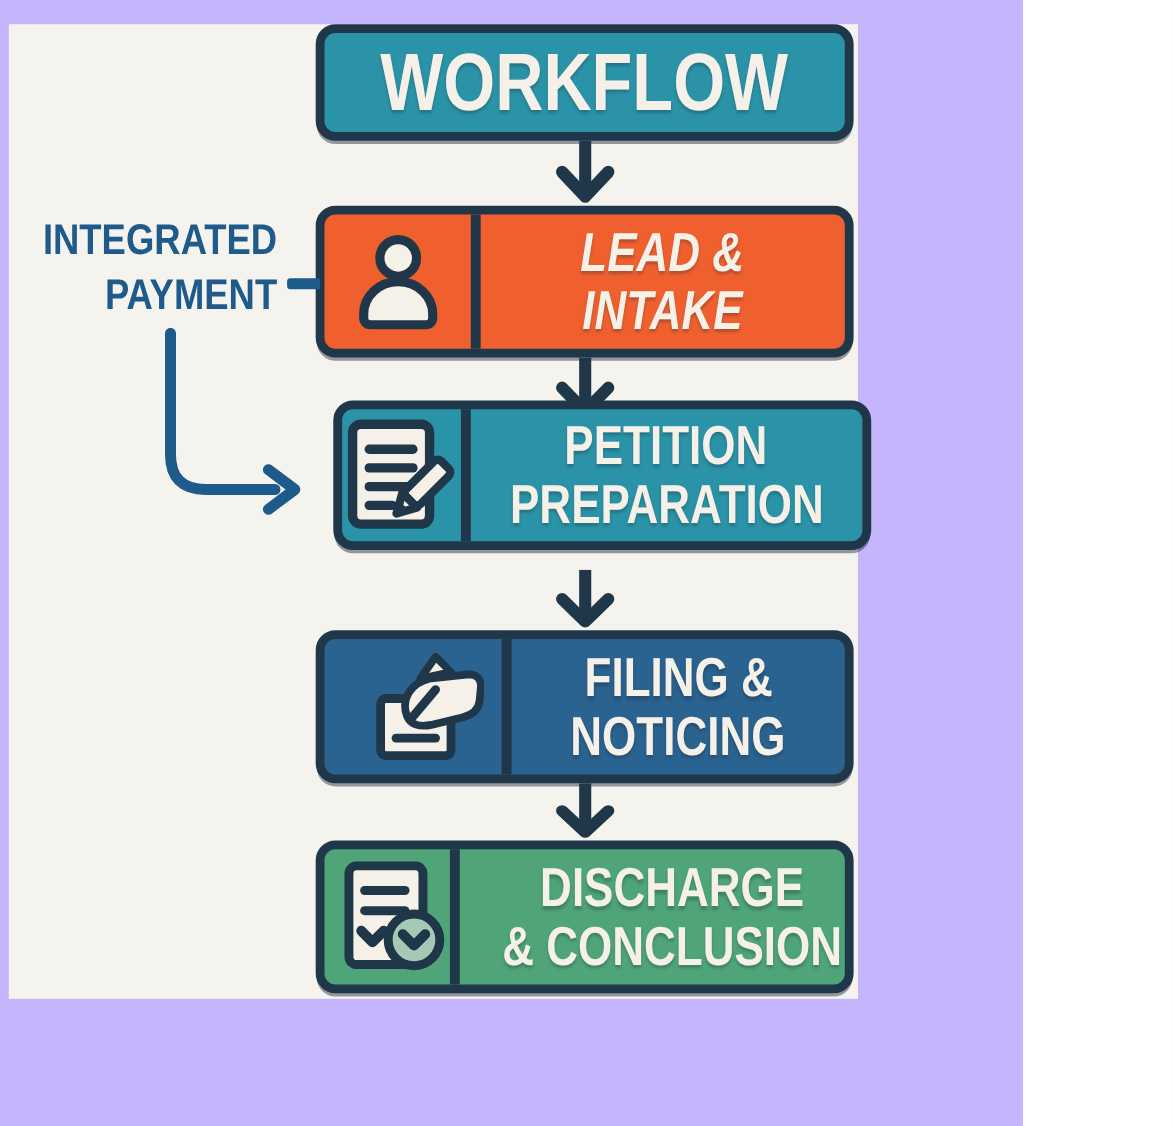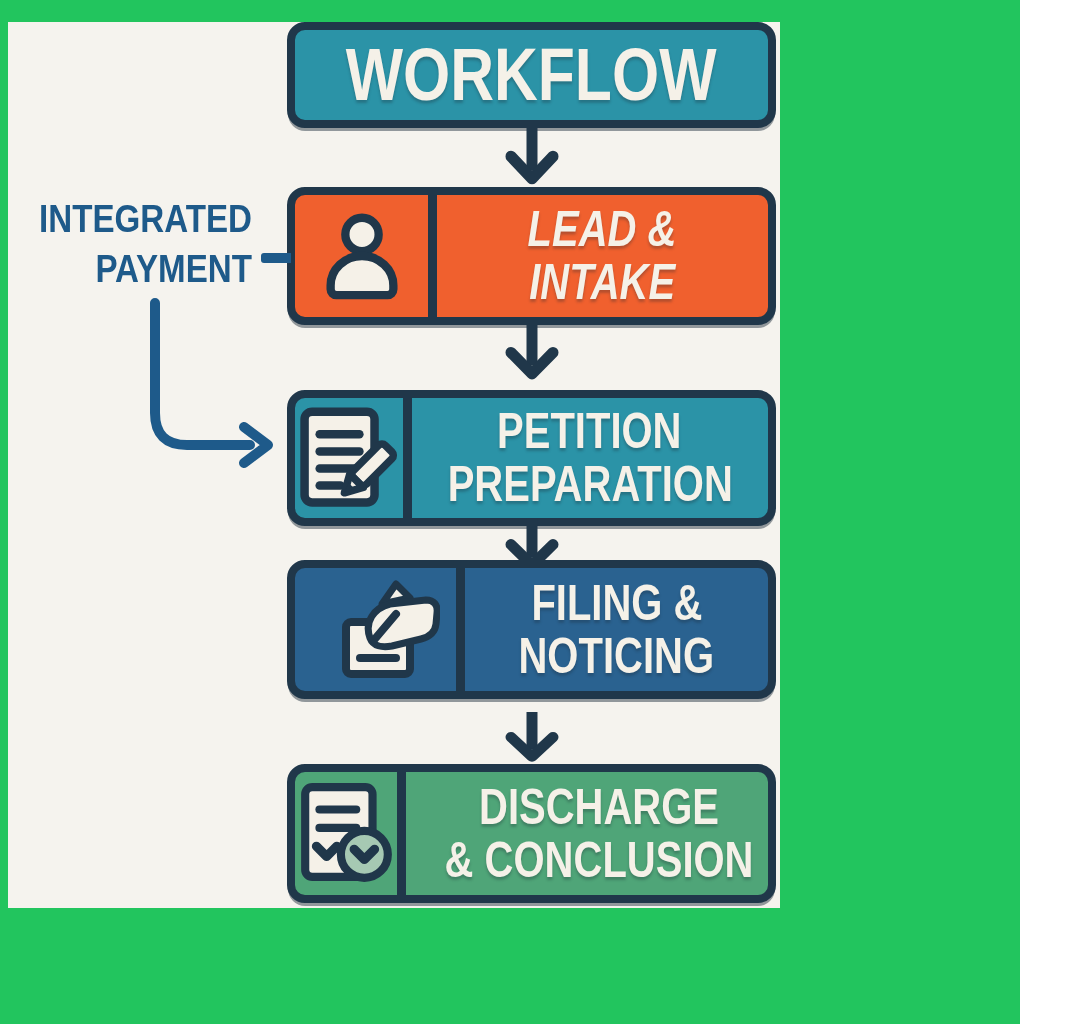--- a/index.html
+++ b/index.html
@@ -1,20 +1,20 @@
 <!DOCTYPE html>
 <html style="--panel: #F5F3EE; --navy: #20374A; --blue: #1E5A8A; --paper: #F5F1E8; --badge: #A6C9B3;"><head>
 <meta charset="utf-8">
 <style>
   html, body { margin: 0; padding: 0; background: #ffffff; }
   .canvas {
     position: relative;
-    width: 1020px;
+    width: 930px;
     height: 1024px;
-    background: #22c55e;
+    background: #c4b5fd;
     overflow: hidden;
     font-family: "Liberation Sans", "DejaVu Sans", sans-serif;
   }
   .panel {
     position: absolute;
     left: 8px; top: 22px;
     width: 772px; height: 886px;
     background: var(--panel, #F5F3EE);
   }
   
@@ -121,21 +121,21 @@
       <div class="box-line">LEAD &amp;</div>
       <div class="box-line">INTAKE</div>
     </div>
   </div>
 
   <svg class="connector" style="left:502px;top:325px;" width="60" height="57" viewBox="0 0 60 56" preserveAspectRatio="none">
     <line x1="30" y1="0" x2="30" y2="40" stroke-width="11"></line>
     <path d="M9 27 L30 48 L51 27" stroke-width="11" stroke-linecap="round" stroke-linejoin="round"></path>
   </svg>
 
-  <div class="box" style="top: 390px; height: 136px; background: rgb(43, 147, 167);">
+  <div class="box" style="top: 364px; height: 136px; background: rgb(43, 147, 167); margin-left: 16px;">
     <div class="icon-cell">
       <svg width="104" height="104" viewBox="0 0 110 110">
         <rect class="ic-paper" x="8" y="6" width="74" height="96" rx="8" stroke-width="9"></rect>
         <line class="ic-stroke" x1="24" y1="30" x2="66" y2="30" stroke-width="9" stroke-linecap="round"></line>
         <line class="ic-stroke" x1="24" y1="48" x2="66" y2="48" stroke-width="9" stroke-linecap="round"></line>
         <line class="ic-stroke" x1="24" y1="66" x2="66" y2="66" stroke-width="9" stroke-linecap="round"></line>
         <line class="ic-stroke" x1="24" y1="84" x2="46" y2="84" stroke-width="9" stroke-linecap="round"></line>
         <g transform="translate(70 72) rotate(45)">
           <rect class="ic-paper" x="-10" y="-38" width="20" height="48" rx="5" stroke-width="8"></rect>
           <path class="ic-paper" stroke-width="8" stroke-linejoin="round" d="M-10 10 L0 28 L10 10 Z"></path>
@@ -147,42 +147,42 @@
       <div class="box-line">PETITION</div>
       <div class="box-line">PREPARATION</div>
     </div>
   </div>
 
   <svg class="connector" style="left:502px;top:518px;" width="60" height="55" viewBox="0 0 60 56" preserveAspectRatio="none">
     <line x1="30" y1="0" x2="30" y2="40" stroke-width="11"></line>
     <path d="M9 27 L30 48 L51 27" stroke-width="11" stroke-linecap="round" stroke-linejoin="round"></path>
   </svg>
 
-  <div class="box" style="top: 560px; height: 139px; background: rgb(42, 98, 144); padding-left: 28px;">
+  <div class="box" style="top: 573px; height: 139px; background: rgb(42, 98, 144); padding-left: 28px;">
     <div class="icon-cell">
       <svg width="100" height="100" viewBox="0 0 100 100">
         <rect class="ic-paper" x="6" y="42" width="64" height="52" rx="5" stroke-width="8"></rect>
         <path class="ic-paper" stroke-width="7" stroke-linejoin="round" d="M56 4 L70 18 L42 24 Z"></path>
         <path class="ic-paper" stroke-width="7" stroke-linejoin="round" d="M30 58 C24 42 34 28 50 24 L86 20 C94 20 98 25 97 33 L96 44 C95 53 89 57 81 59 L52 66 C42 68 33 66 30 58 Z"></path>
         <line class="ic-stroke" x1="34" y1="60" x2="56" y2="34" stroke-width="8" stroke-linecap="round"></line>
         <line class="ic-stroke" x1="20" y1="78" x2="56" y2="78" stroke-width="8" stroke-linecap="round"></line>
       </svg>
     </div>
     <div class="box-title-wrap">
       <div class="box-line">FILING &amp;</div>
       <div class="box-line">NOTICING</div>
     </div>
   </div>
 
   <svg class="connector" style="left:502px;top:712px;" width="60" height="52" viewBox="0 0 60 56" preserveAspectRatio="none">
     <line x1="30" y1="0" x2="30" y2="40" stroke-width="11"></line>
     <path d="M9 27 L30 48 L51 27" stroke-width="11" stroke-linecap="round" stroke-linejoin="round"></path>
   </svg>
 
-  <div class="box" style="top: 764px; height: 139px; background: rgb(79, 165, 120);">
+  <div class="box" style="top: 764px; height: 139px; background: rgb(79, 165, 120); padding-left: 12px;">
     <div class="icon-cell">
       <svg width="102" height="102" viewBox="0 0 100 100">
         <rect class="ic-paper" x="10" y="4" width="66" height="88" rx="7" stroke-width="8"></rect>
         <line class="ic-stroke" x1="24" y1="26" x2="60" y2="26" stroke-width="8" stroke-linecap="round"></line>
         <line class="ic-stroke" x1="24" y1="44" x2="60" y2="44" stroke-width="8" stroke-linecap="round"></line>
         <path class="ic-stroke" d="M21 62 L31 72 L41 62" stroke-width="9" stroke-linecap="round" stroke-linejoin="round"></path>
         <circle class="ic-badge" cx="68" cy="70" r="23" stroke-width="8"></circle>
         <path class="ic-stroke" d="M58 65 L68 75 L78 65" stroke-width="9" stroke-linecap="round" stroke-linejoin="round"></path>
       </svg>
     </div>

